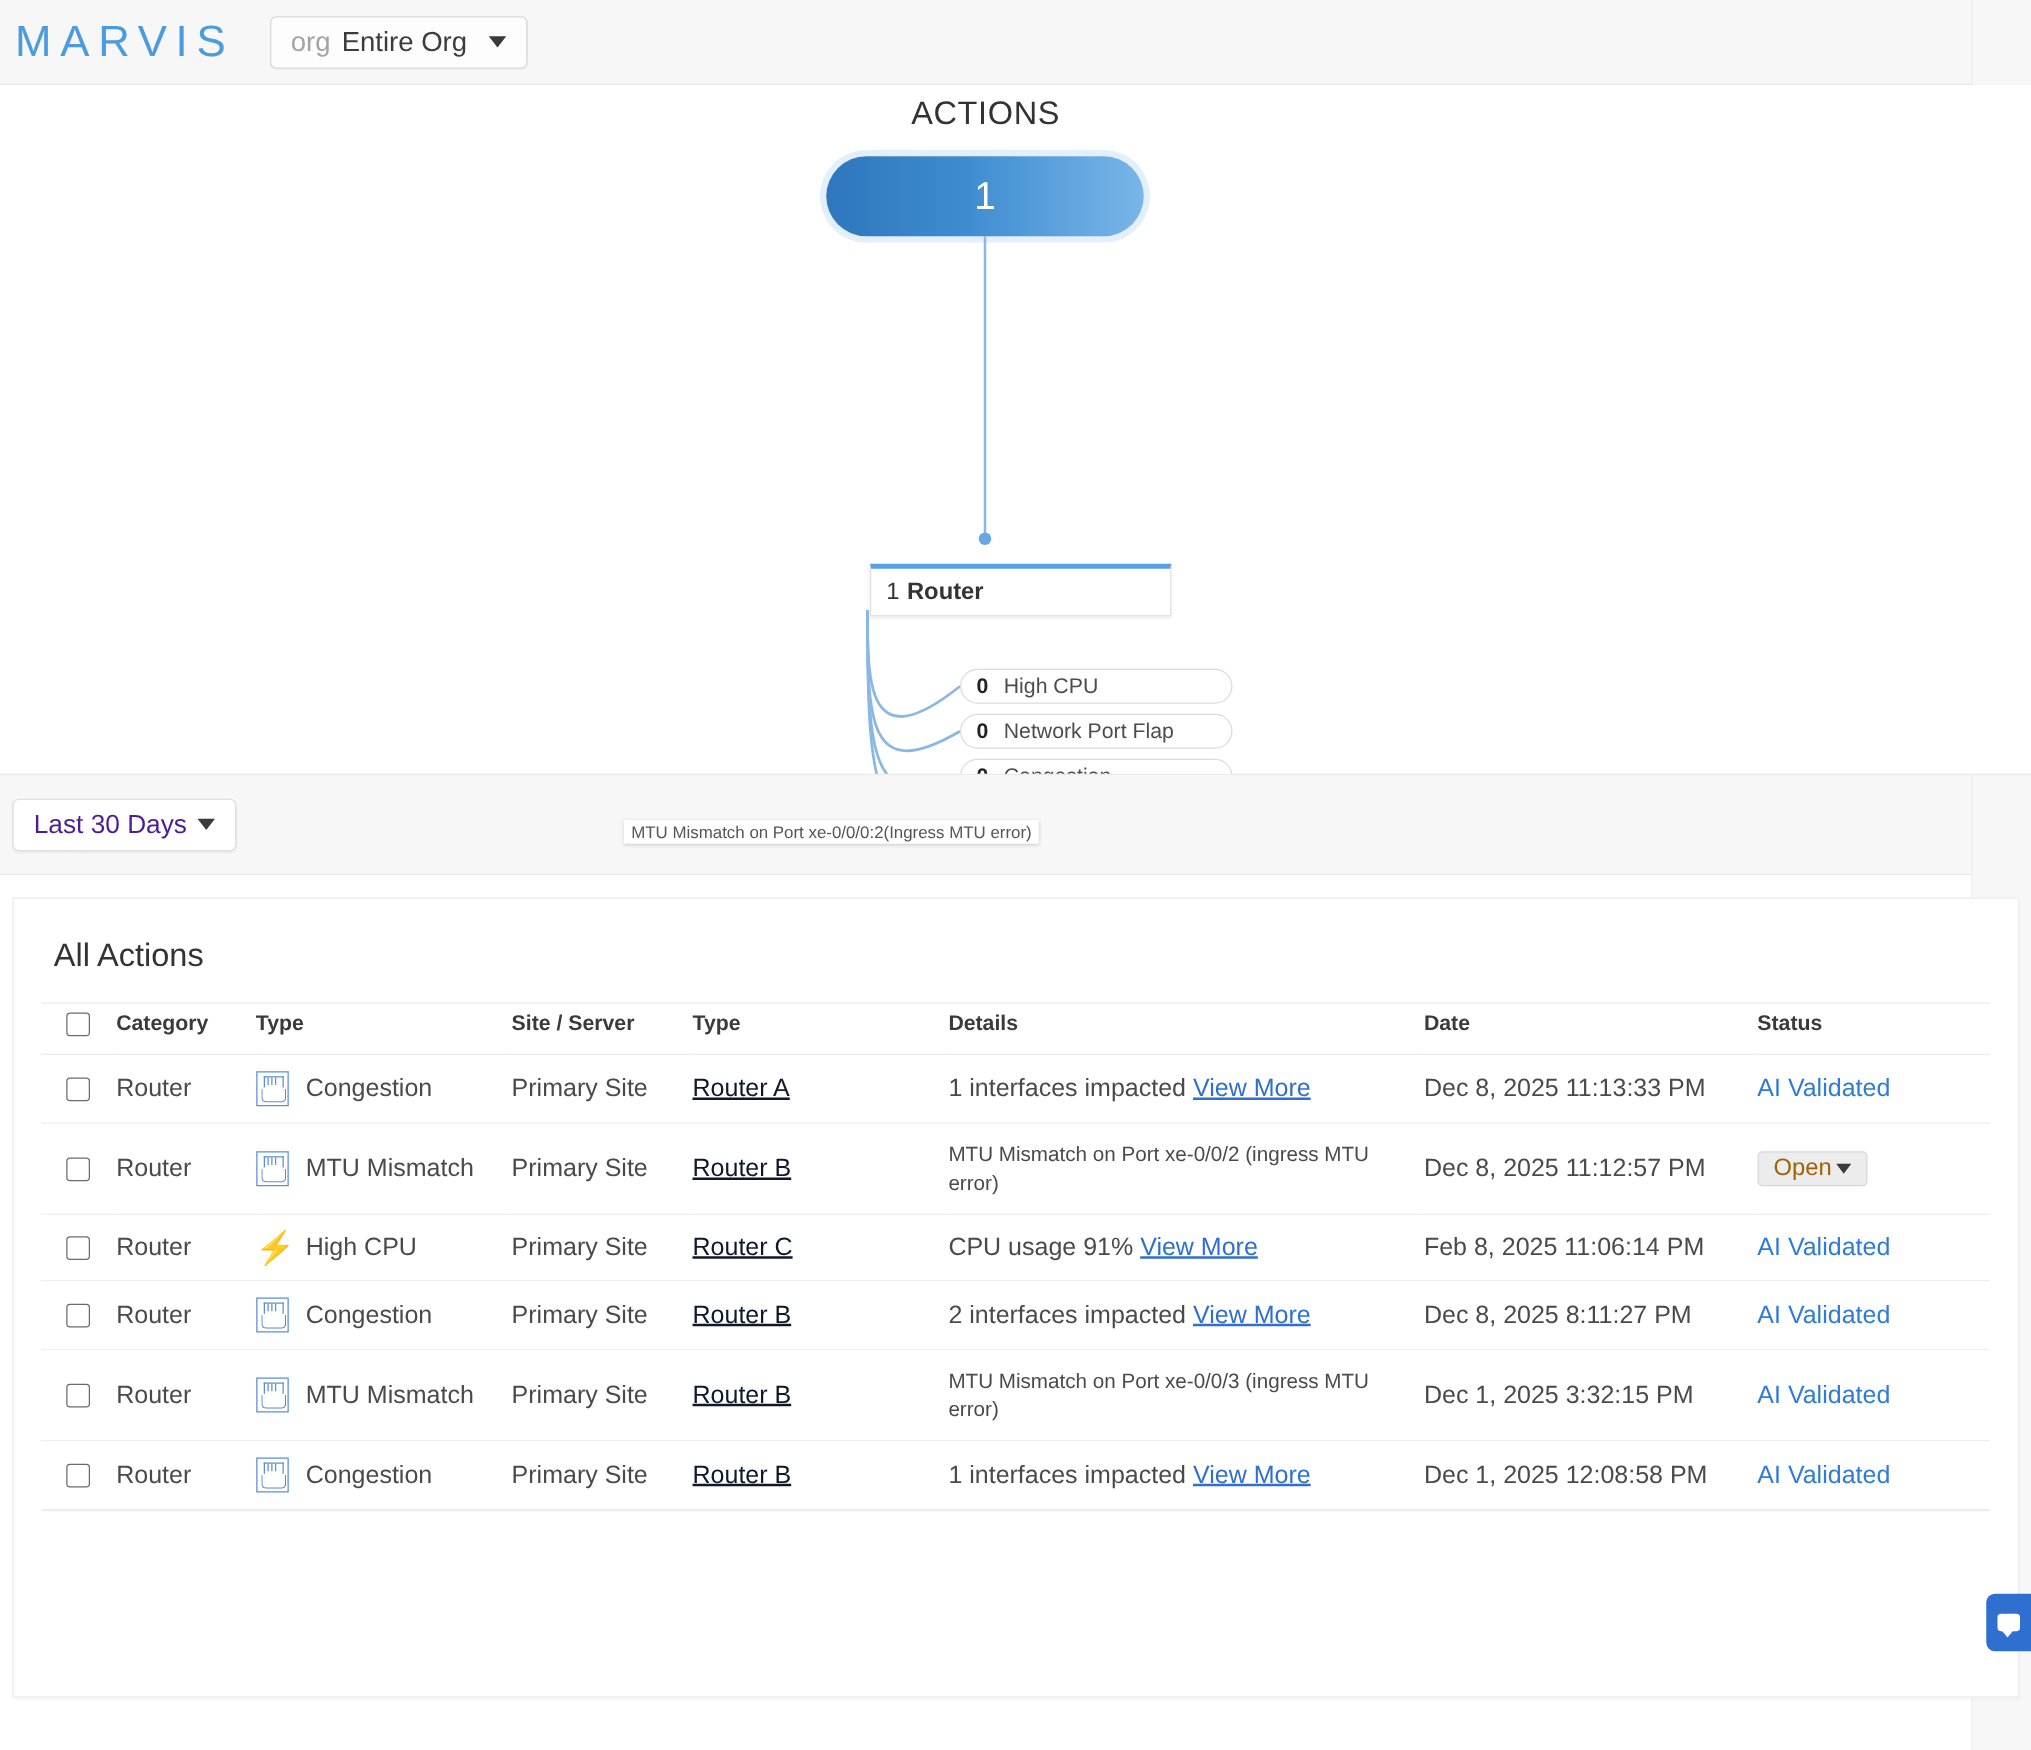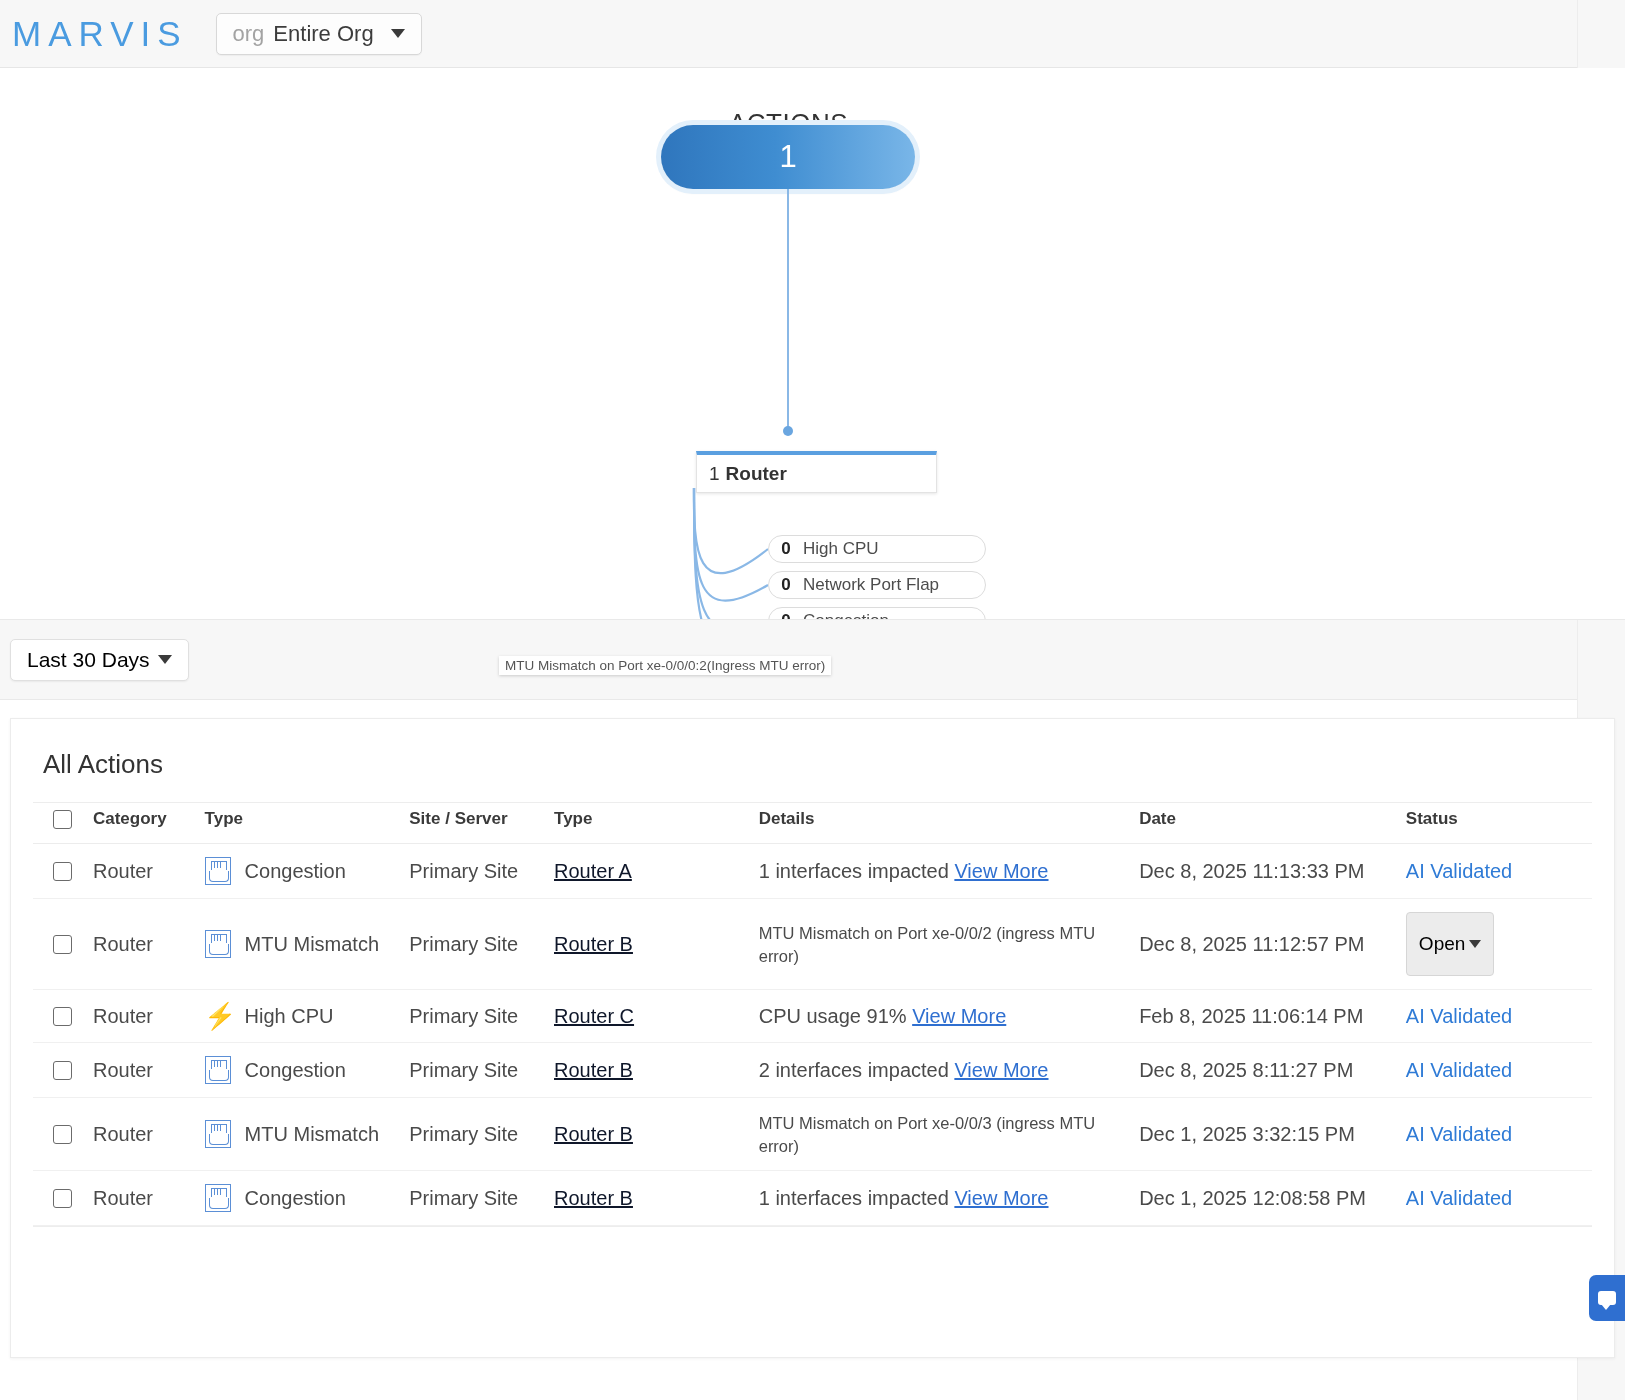--- a/index.html
+++ b/index.html
@@ -46,21 +46,21 @@
 
   
   #tree-panel {
     position:relative;
     height:552px;
     background:#ffffff;
     border-bottom:1px solid #e9e9e9;
     overflow:hidden;
   }
   #tree-title {
-    position:absolute; top:40px; left:0; width:1577px;
+    position:absolute; top:7px; left:0; width:1577px;
     text-align:center; font-size:26px; color:#333;
     letter-spacing:.5px;
   }
   #root-pill {
     position:absolute; left:661px; top:57px;
     width:254px; height:64px;
     border-radius:34px;
     background:linear-gradient(90deg,#2f76bd 0%,#3f8dd1 45%,#79b6e8 100%);
     box-shadow:0 0 0 5px #e3f0fb, 0 2px 4px rgba(0,0,0,.18);
     display:flex; align-items:center; justify-content:center;
@@ -124,21 +124,21 @@
   #filter-strip {
     height:80px; background:#f7f7f7;
     border-bottom:1px solid #e9e9e9;
     display:flex; align-items:center;
     padding-left:10px;
   }
   #range-select {
     height:42px; background:#fff;
     border:1px solid #e0e0e0; border-radius:5px;
     display:flex; align-items:center;
-    padding:0 16px; font-size:21px; color:#000000;
+    padding:0 16px; font-size:21px; color:#4c1d95;
     box-shadow:0 1px 2px rgba(0,0,0,.06);
     cursor:pointer;
   }
 
   
   #actions-card {
     margin:18px 10px 0 10px;
     background:#fff;
     border:1px solid #ececec;
     box-shadow:0 1px 3px rgba(0,0,0,.05);
@@ -251,21 +251,21 @@
   }
   .scope-link {
     color:#0f172a; text-decoration:underline; cursor:pointer; font-size:20px;
   }
   .det-small { font-size:16.5px; color:#4a4a4a; }
   .view-more { color:#2f6fd0; text-decoration:underline; cursor:pointer;margin-top:40px; }
   .status-link { color:#2f7bd6; cursor:pointer; font-size:20px; }
   .status-open {
     display:inline-flex;align-items:center;gap:4px;
     background:#ececec;border:1px solid #d6d6d6;border-radius:4px;
-    padding:20px 12px;font-size:19px;color:#000000;cursor:pointer;
+    padding:2px 12px;font-size:19px;color:#a16207;cursor:pointer;
   }
   .caret-sm{
     width:0;height:0;border-left:6px solid transparent;
     border-right:6px solid transparent;border-top:8px solid #3a3a3a;
   }
   #chat-widget{
     position:absolute; right:0; top:1275px;
     width:36px; height:46px;
     background:#2f6fd0; border-radius:7px 0 0 7px;
     display:flex; align-items:center; justify-content:center;

